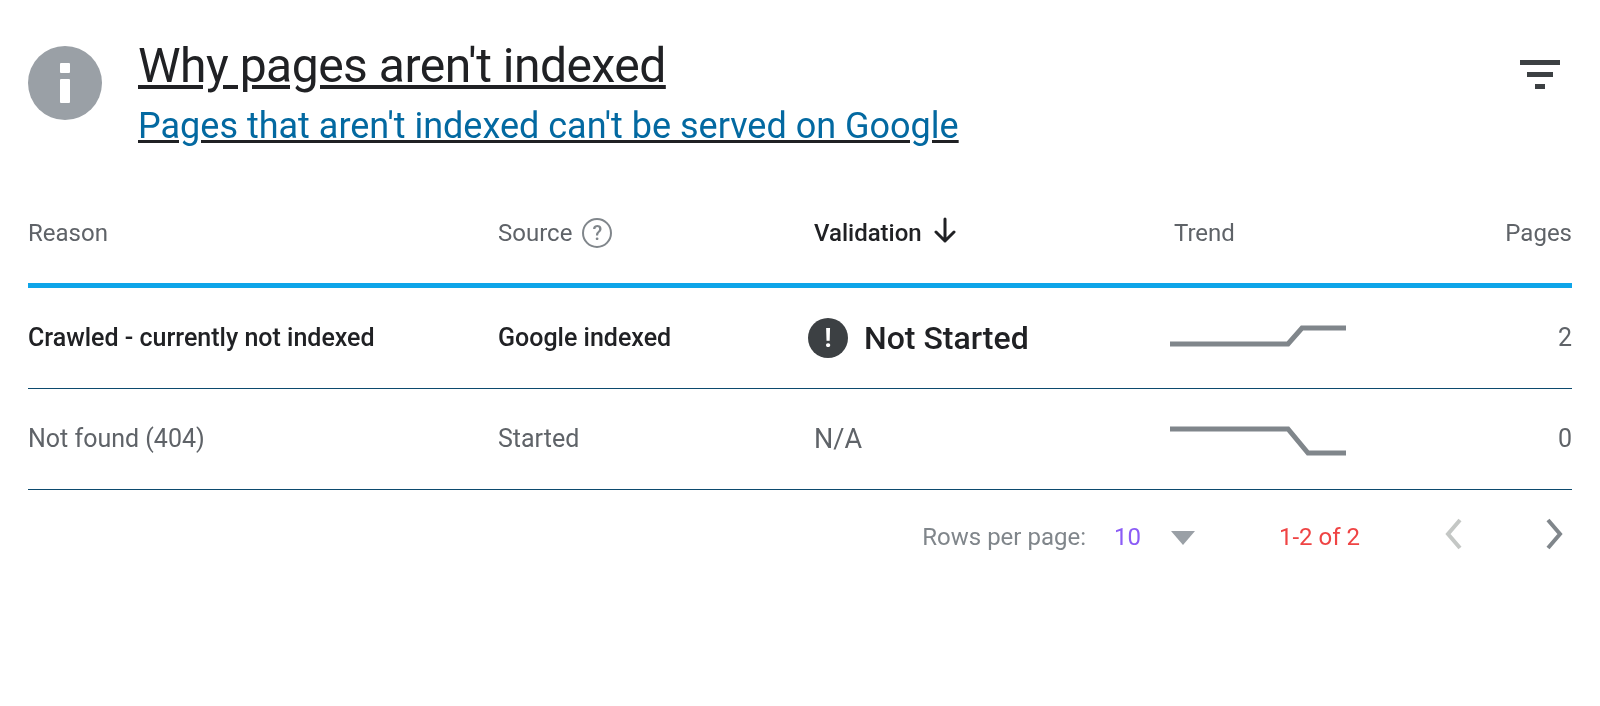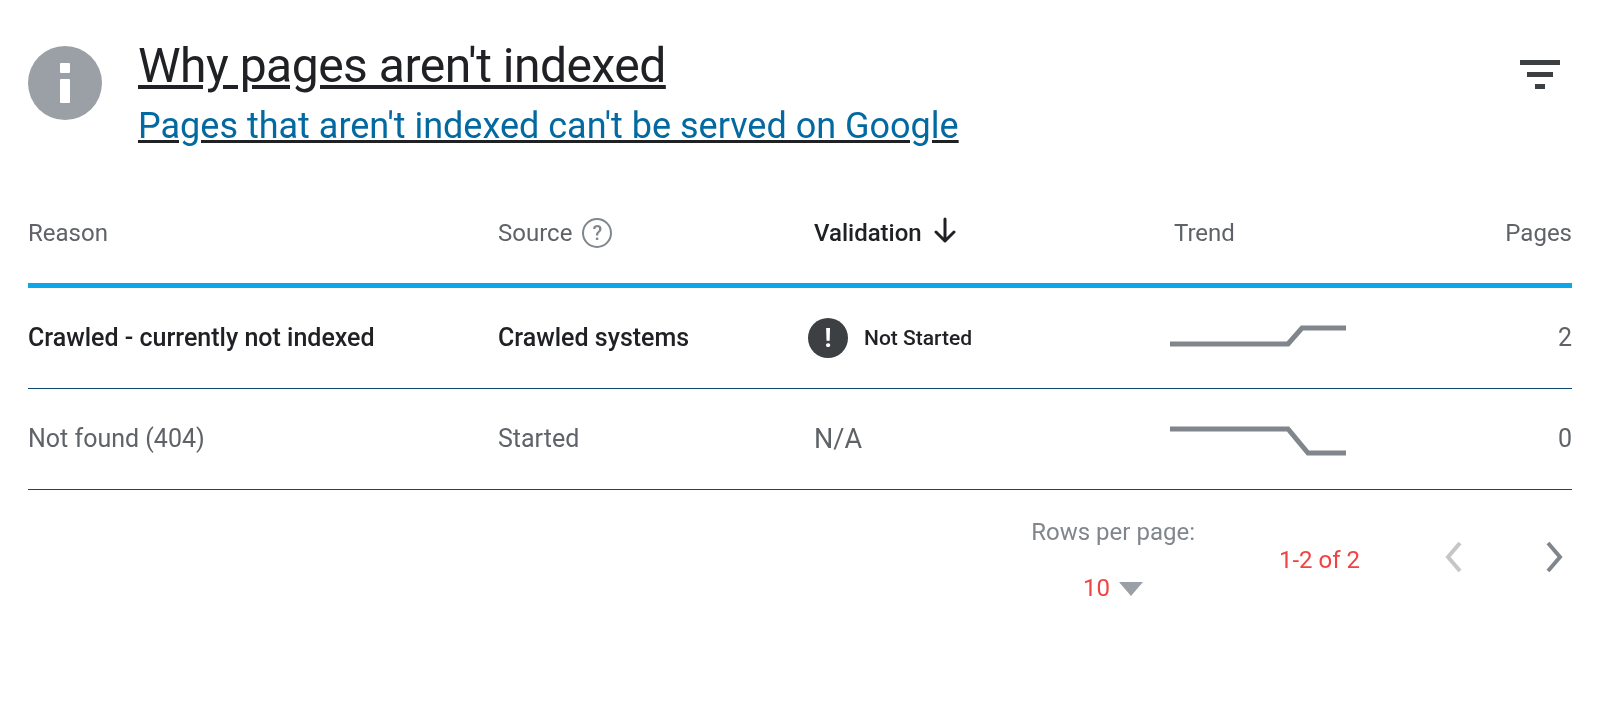--- a/index.html
+++ b/index.html
@@ -98,39 +98,39 @@
 
   .val-badge {
     display: flex; align-items: center; gap: 16px;
   }
   .val-icon {
     width: 40px; height: 40px; border-radius: 50%;
     background: #3c4043;
     display: flex; align-items: center; justify-content: center;
     color: #fff; font-size: 26px; font-weight: 700;
   }
-  .val-text { font-weight: 500; font-size: 21px; color: #202124; }
+  .val-text { font-weight: 500; font-size: 32px; color: #202124; }
   .val-na { font-size: 27px; color: #5f6368; padding-left: 6px; }
 
   .spark { width: 180px; height: 40px; }
   .spark path { stroke: #80868b; stroke-width: 5; fill: none; }
 
   .pages-val { font-size: 25px; color: #5f6368; font-weight: 400; }
 
   .footer {
     display: flex;
     align-items: center;
     justify-content: flex-end;
     gap: 44px;
     padding: 28px 8px 0 0;
     font-size: 24px;
     color: #80868b;
   }
-  .rpp { display: flex; align-items: center; gap: 28px; flex-direction: column; }
-  .rpp-select { display: flex; align-items: flex-end; gap: 9px; cursor: pointer; color: #ef4444; }
+  .rpp { display: flex; align-items: center; gap: 28px; }
+  .rpp-select { display: flex; align-items: flex-end; gap: 30px; cursor: pointer; color: #8b5cf6; }
   .caret-down svg { width: 24px; height: 14px; fill: #9aa0a6; }
   .range { color: #ef4444; margin: 0 40px; }
   .nav-btns { display: flex; gap: 80px; }
   .nav-btn { cursor: pointer; }
   .nav-btn svg { width: 20px; height: 32px; }
   .nav-btn.disabled svg path { stroke: #c4c7c5; }
   .nav-btn svg path { stroke: #80868b; stroke-width: 4; fill: none; }
 </style>
 </head>
 <body>
@@ -169,21 +169,21 @@
             <path d="M13 2 L13 24 M13 24 L4 15 M13 24 L22 15" stroke="#202124" stroke-width="3" fill="none" stroke-linecap="round"></path>
           </svg>
       </span>
     </div>
     <div class="th col-trend">Trend</div>
     <div class="th col-pages">Pages</div>
   </div>
 
   <div class="trow">
     <div class="td bold col-reason reason-text">Crawled - currently not indexed</div>
-    <div class="td bold col-source">Crawled systems</div>
+    <div class="td bold col-source">Google indexed</div>
     <div class="td col-validation">
       <div class="val-badge">
         <div class="val-icon">!</div>
         <div class="val-text">Not Started</div>
       </div>
     </div>
     <div class="td col-trend">
       <svg class="spark" viewBox="0 0 180 40">
         <path d="M2 26 L120 26 L134 10 L178 10"></path>
       </svg>

